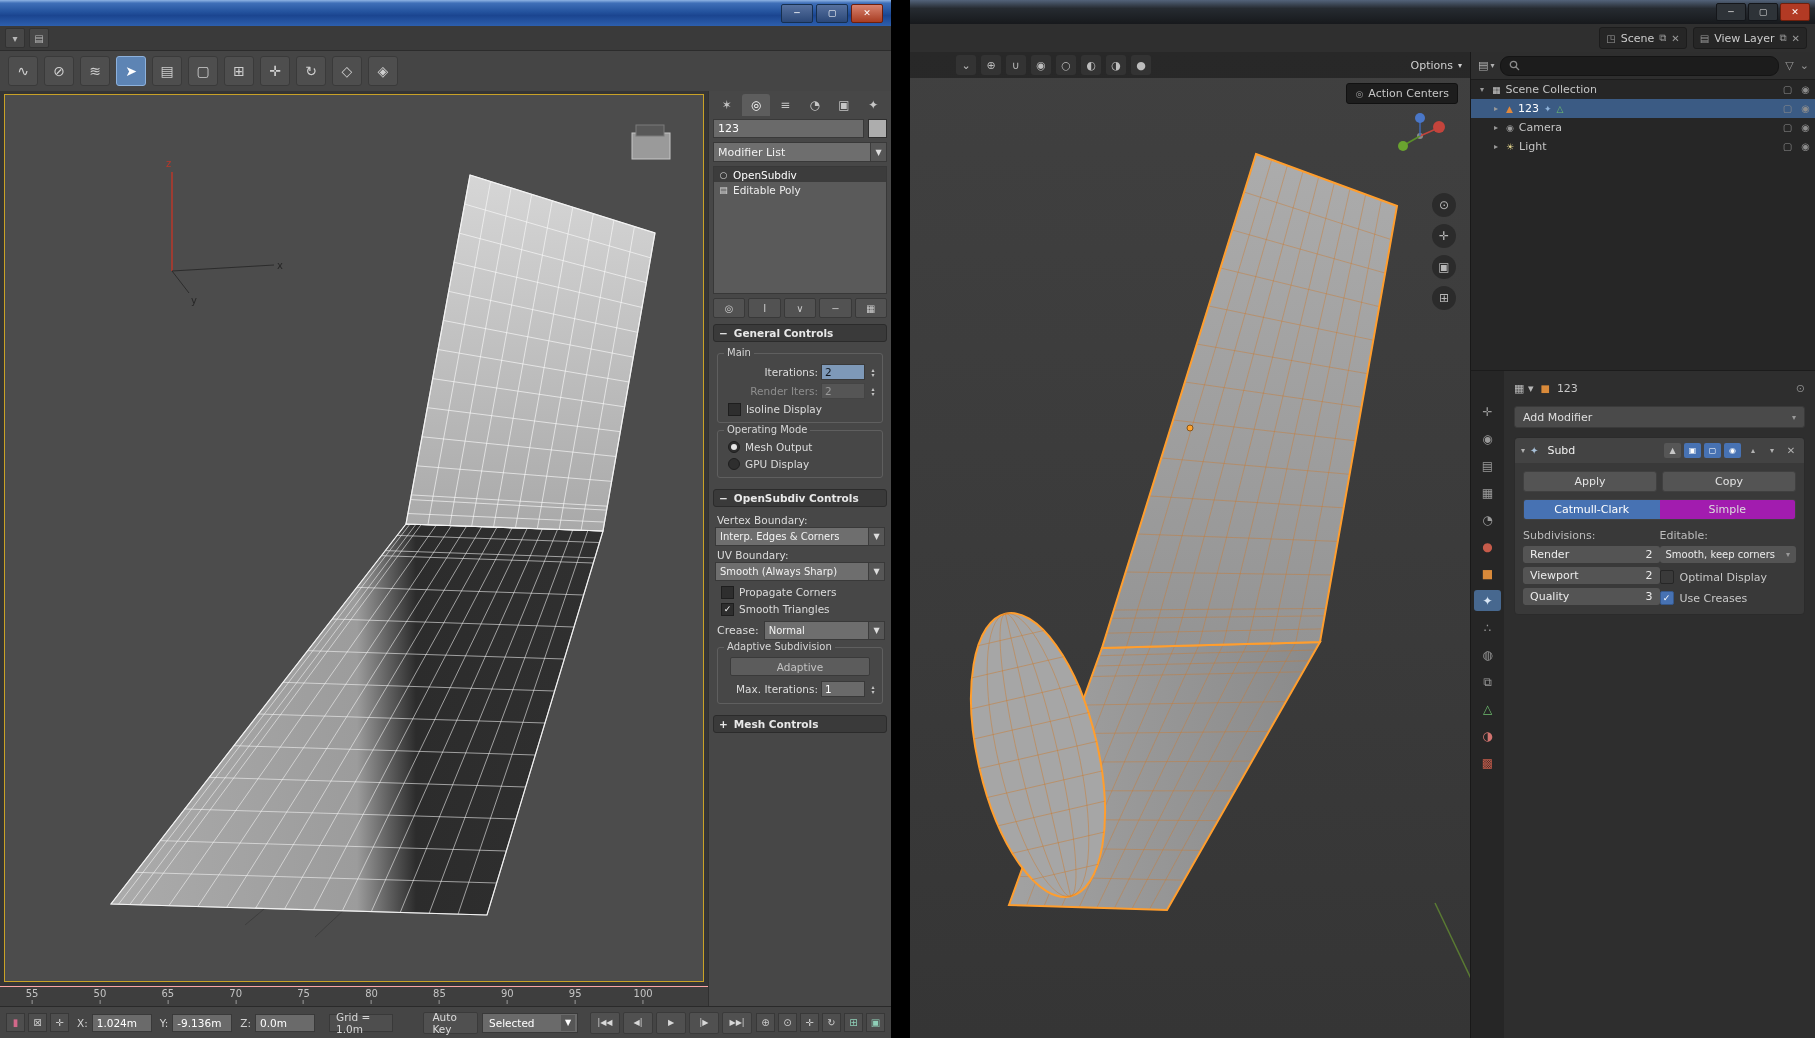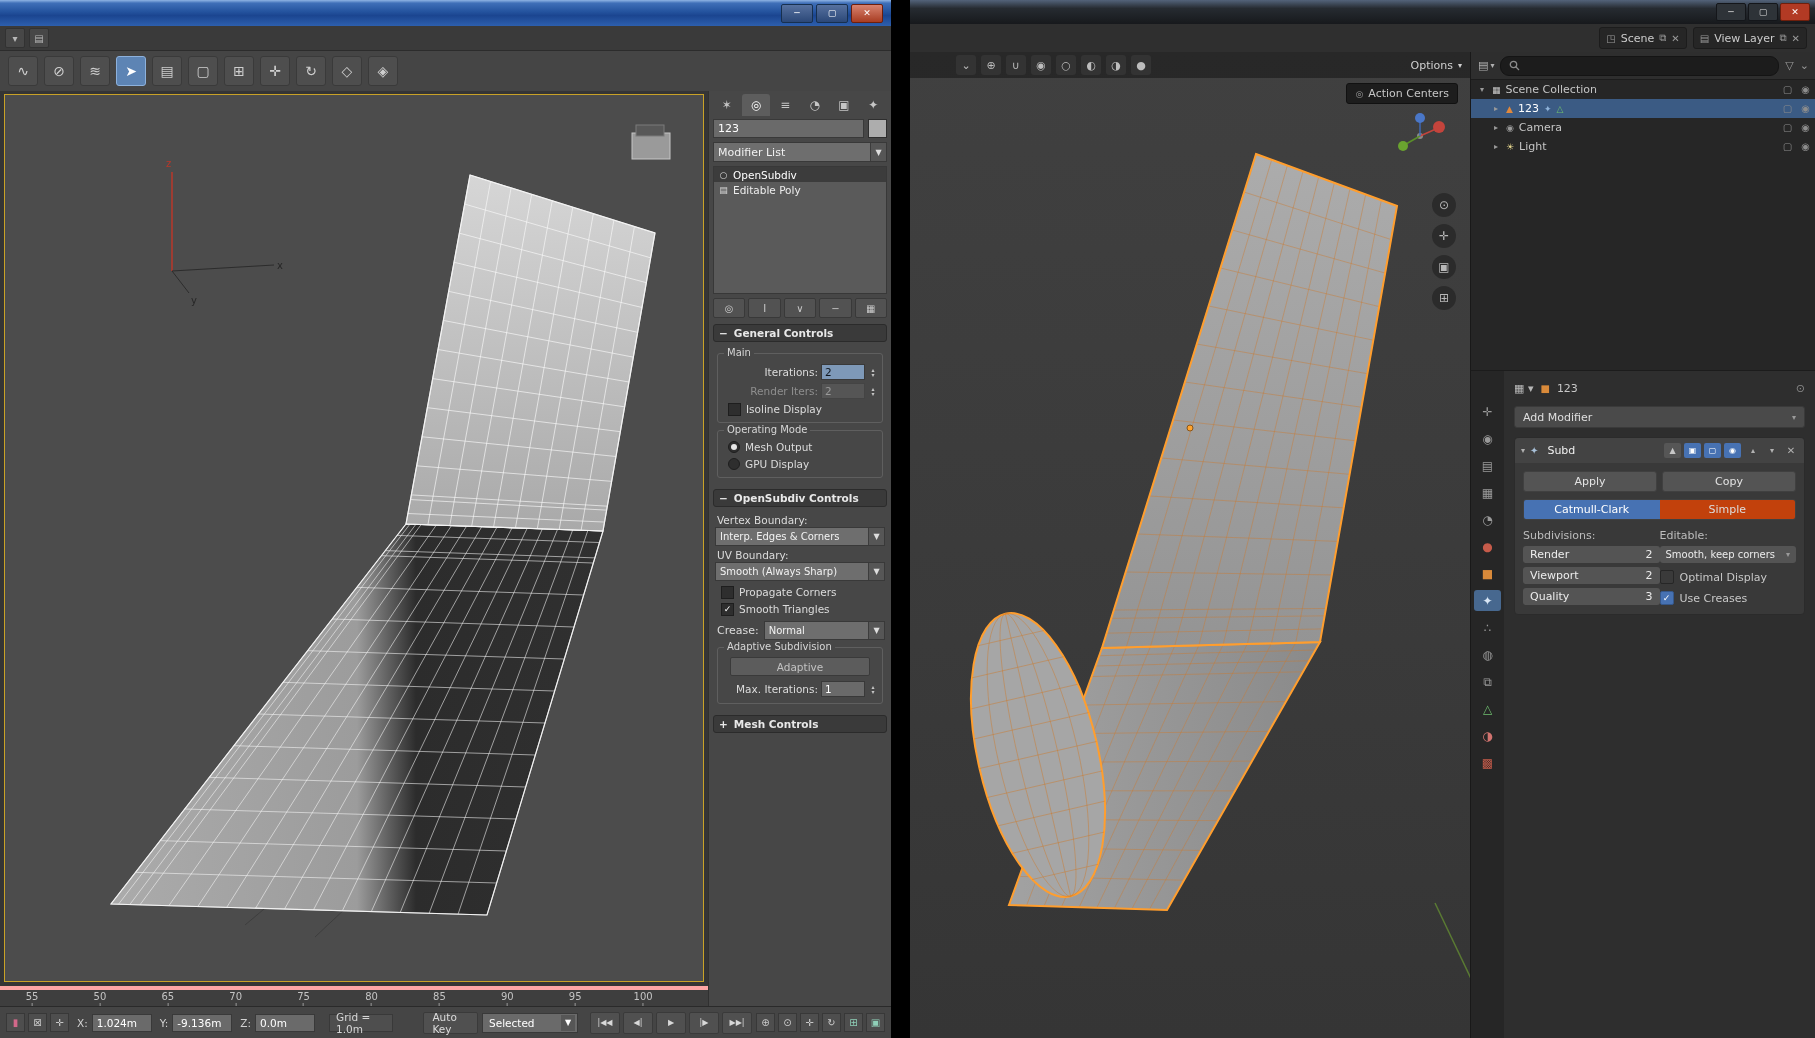--- a/index.html
+++ b/index.html
@@ -67,21 +67,21 @@
   .radio.sel::after{content:"";position:absolute;inset:2px;background:#e6e6e6;border-radius:50%;}
   .cp-label{color:#dcdcdc;font-size:10.5px;margin:3px 0 1px 2px;}
   .dd{height:17px;background:#6e6e6e;border:1px solid #393939;display:flex;align-items:center;
       justify-content:space-between;color:#f2f2f2;font-size:10px;padding-left:4px;margin:1px 0 3px;}
   .crease-row{display:flex;align-items:center;gap:5px;margin:4px 0 2px 2px;color:#dcdcdc;}
   .crease-row .dd{flex:1;margin:0;}
   .btn-wide{height:17px;background:#5c5c5c;border:1px solid #3a3a3a;border-radius:2px;color:#c2c2c2;
             display:flex;align-items:center;justify-content:center;margin:2px 8px 4px;font-size:10.5px;}
 
   
-  .max-timeline{position:absolute;top:986px;left:0;width:708px;height:20px;background:#3e3e3e;border-top:4px solid #fca5a5;}
+  .max-timeline{position:absolute;top:986px;left:0;width:708px;height:20px;background:#3e3e3e;border-top:1px solid #fca5a5;}
   .tick{position:absolute;top:1px;transform:translateX(-50%);color:#c4c4c4;font-size:10px;text-align:center;}
   .tick .tm{width:1px;height:4px;background:#9a9a9a;margin:1px auto 0;}
   .max-statusbar{position:absolute;top:1006px;left:0;width:891px;height:32px;background:#454545;border-top:1px solid #2a2a2a;
                  display:flex;align-items:center;gap:4px;padding:0 6px;box-sizing:border-box;font-size:10.5px;}
   .sb-icon{width:17px;height:17px;background:#4e4e4e;border:1px solid #383838;display:flex;align-items:center;
            justify-content:center;font-size:10px;}
   .sb-label{color:#d2d2d2;margin-left:4px;}
   .sb-field{height:16px;background:#6a6a6a;border:1px solid #393939;color:#fff;display:flex;align-items:center;
             padding:0 4px;min-width:50px;}
   .sb-box{height:16px;background:#4e4e4e;border:1px solid #393939;color:#d6d6d6;display:flex;align-items:center;
@@ -150,21 +150,21 @@
   .mod-name{color:#efefef;margin:0 4px;}
   .mod-toggle{width:17px;height:15px;border-radius:2px;background:#565656;font-size:8px;display:flex;
               align-items:center;justify-content:center;color:#c6c6c6;}
   .mod-toggle.on{background:#4772b3;color:#fff;}
   .mod-mini{width:14px;height:15px;display:flex;align-items:center;justify-content:center;color:#b2b2b2;font-size:8px;}
   .mod-body{padding:8px 8px 0;}
   .btn-row{display:flex;gap:5px;}
   .b-btn{flex:1;height:19px;background:#545454;border:1px solid #404040;border-radius:3px;display:flex;
          align-items:center;justify-content:center;color:#e2e2e2;}
   .seg-row{display:flex;margin-top:7px;border-radius:3px;overflow:hidden;border:1px solid #404040;}
-  .seg{flex:1;height:19px;background:#c2410c;display:flex;align-items:center;justify-content:center;color:#dcdcdc;}
+  .seg{flex:1;height:19px;background:#a21caf;display:flex;align-items:center;justify-content:center;color:#dcdcdc;}
   .seg.active{background:#4772b3;color:#fff;}
   .two-col{display:flex;margin-top:9px;}
   .col{flex:1;min-width:0;}
   .col-label{color:#bdbdbd;margin-bottom:2px;}
   .num-field{height:17px;background:#545454;border-radius:3px;display:flex;align-items:center;
              justify-content:space-between;padding:0 7px;margin-top:4px;color:#ececec;}
   .b-dd{height:17px;background:#545454;border-radius:3px;display:flex;align-items:center;gap:4px;
         justify-content:space-between;padding:0 6px;margin-top:4px;color:#ececec;font-size:10px;}
   .b-cb-row{display:flex;align-items:center;gap:6px;margin-top:7px;}
   .b-cb{width:12px;height:12px;border-radius:2px;background:#3a3a3a;border:1px solid #262626;display:flex;

